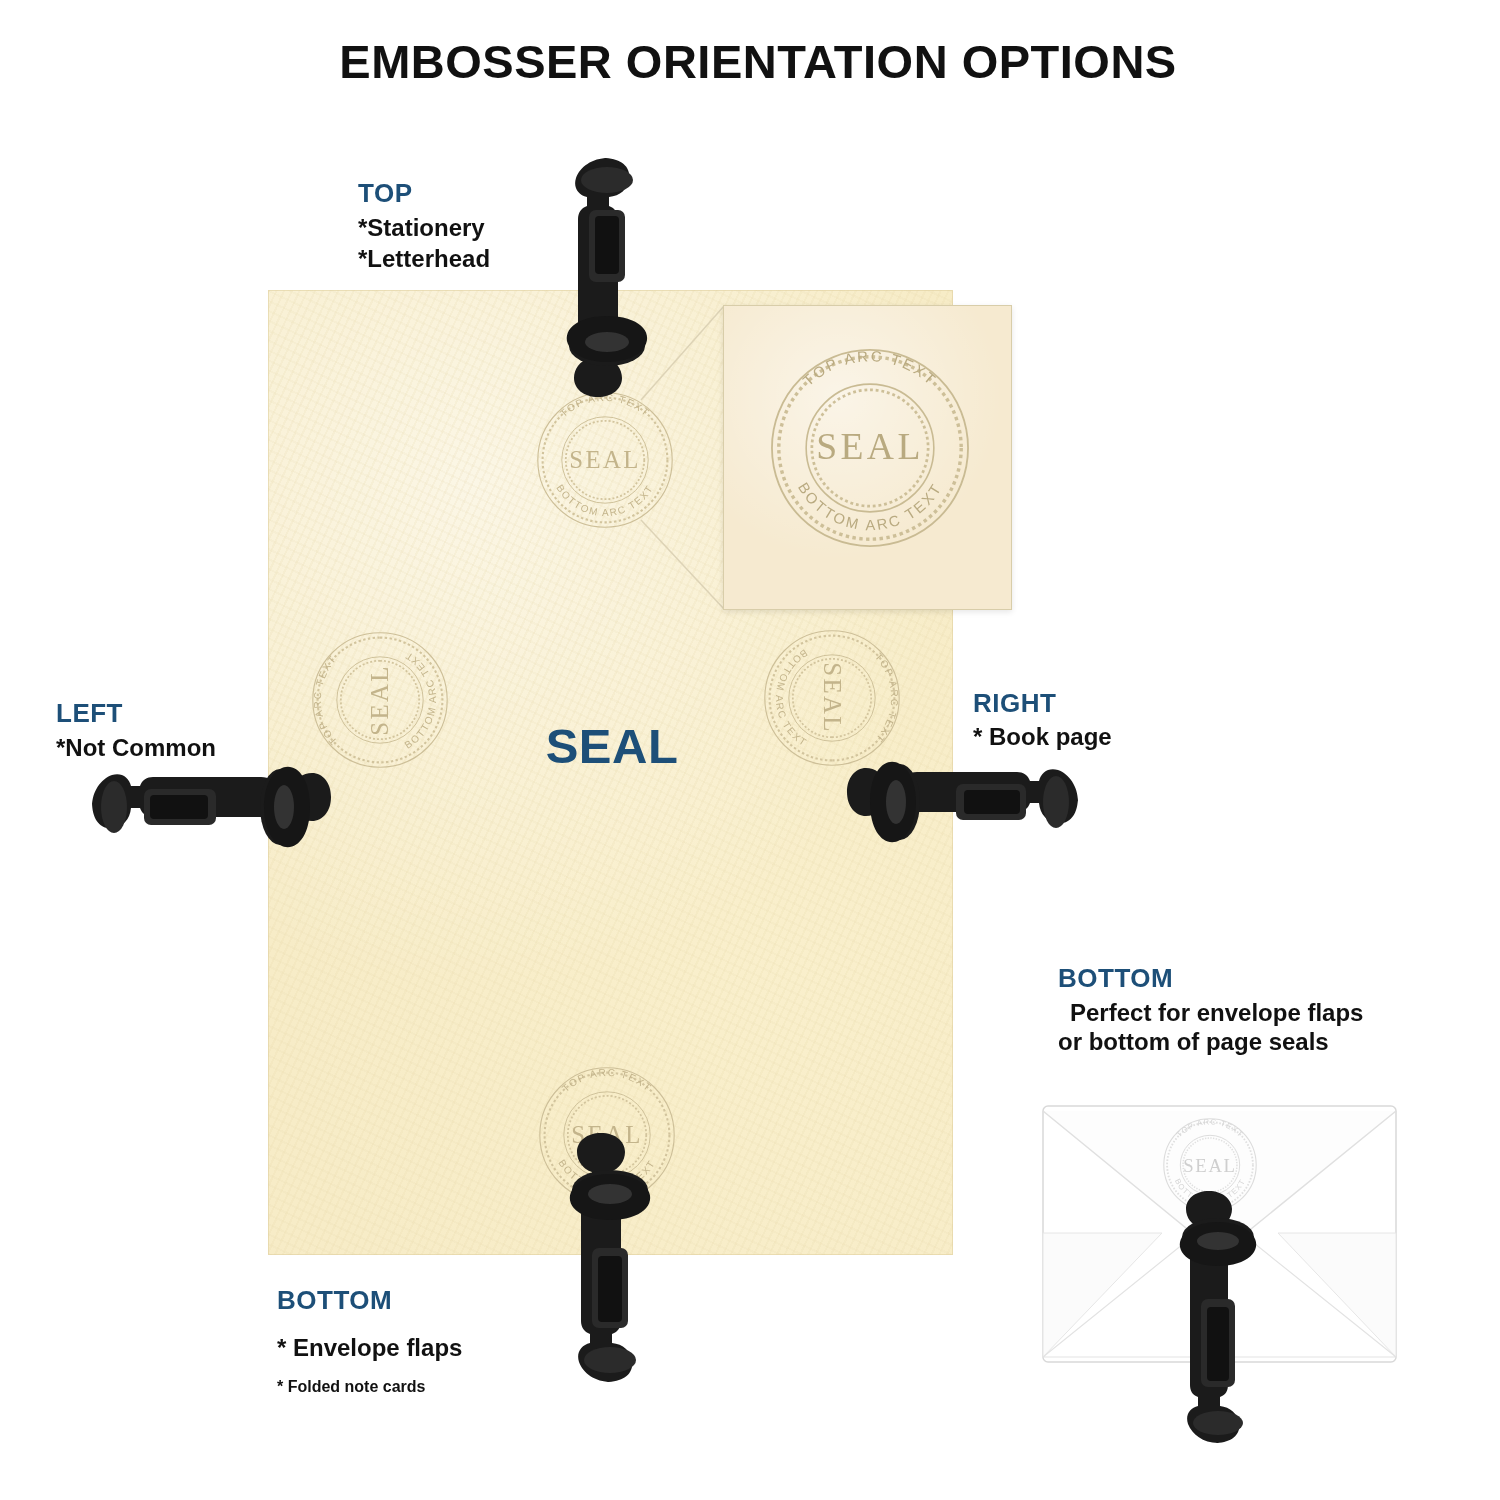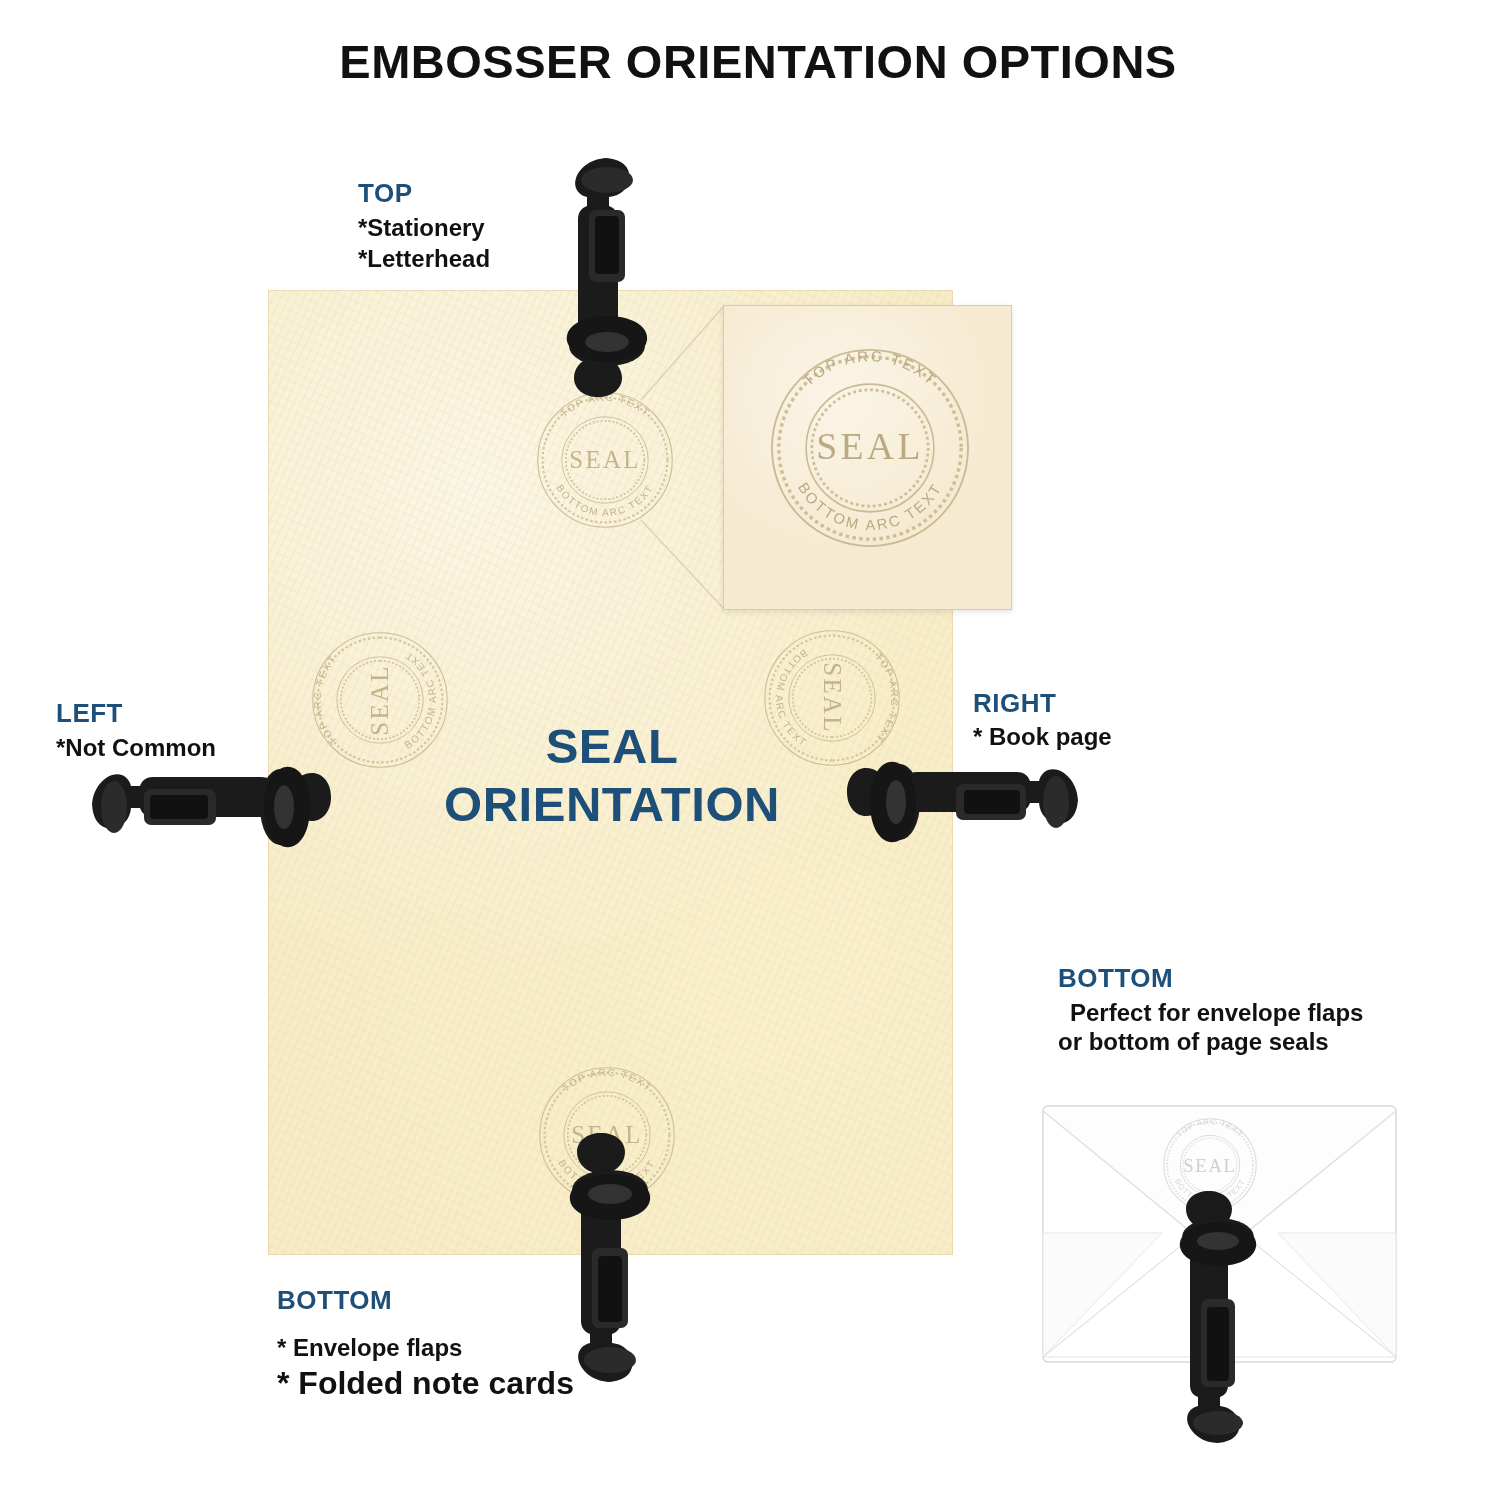--- a/index.html
+++ b/index.html
@@ -210,21 +210,20 @@
       </text>
       <text font-family="'Liberation Sans',sans-serif" font-size="12.5" fill="#c3b48b" letter-spacing="2">
         <textPath href="#arcB4" startOffset="50%" text-anchor="middle">BOTTOM ARC TEXT</textPath>
       </text>
       <text x="100" y="110" text-anchor="middle" font-family="'Liberation Serif',serif" font-size="31" letter-spacing="3" fill="#c3b48b">SEAL</text>
     </svg>
   </div>
 
   <div class="center-text">
     <div>SEAL</div>
-    <div>ORIENTATION</div>
   </div>
 
   <div class="tool" style="left:545px; top:150px;">
     <svg width="140" height="240" viewBox="0 0 140 240">
       <g fill="#1b1b1b">
         <path d="M63 8 c-16 0 -28 9 -32 20 c-3 9 2 17 11 19 l0 9 c-6 2 -9 7 -9 13 l0 108 c0 8 4 14 11 17 l0 14 c-9 3 -15 11 -15 20 c0 11 10 19 24 19 c14 0 24 -8 24 -19 c0 -9 -6 -17 -15 -20 l0 -14 c7 -3 11 -9 11 -17 l0 -108 c0 -6 -3 -11 -9 -13 l0 -9 c11 -1 19 -8 20 -18 c2 -13 -9 -21 -26 -21 z"></path>
         <ellipse cx="62" cy="196" rx="38" ry="20"></ellipse>
         <path d="M24 196 c-8 -14 6 -30 38 -30 c32 0 46 16 38 30 c-6 11 -22 16 -38 16 c-16 0 -32 -5 -38 -16z" fill="#161616"></path>
         <rect x="44" y="60" width="36" height="72" rx="7" fill="#2a2a2a"></rect>
         <rect x="50" y="66" width="24" height="58" rx="4" fill="#111"></rect>
@@ -288,21 +287,21 @@
   </div>
 
   <div class="label-block" style="left:973px; top:688px;">
     <div class="lbl-head" style="font-size:26px;">RIGHT</div>
     <div class="lbl-sub" style="font-size:24px; margin-top:4px;">* Book page</div>
   </div>
 
   <div class="label-block" style="left:277px; top:1285px;">
     <div class="lbl-head" style="font-size:26px;">BOTTOM</div>
     <div class="lbl-sub" style="font-size:24px; margin-top:18px;">* Envelope flaps</div>
-    <div class="lbl-sub" style="font-size:32px; margin-top:3px;">* Folded note cards</div>
+    <div class="lbl-sub" style="font-size:16px; margin-top:16px;">* Folded note cards</div>
   </div>
 
   <div class="label-block" style="left:1058px; top:963px;">
     <div class="lbl-head" style="font-size:26px;">BOTTOM</div>
     <div class="lbl-sub" style="font-size:24px; margin-top:5px;margin-left:12px;">Perfect for envelope flaps</div>
     <div class="lbl-sub" style="font-size:24px; margin-top:1px;">or bottom of page seals</div>
   </div>
 
   <div class="envelope">
     <svg width="355" height="258" viewBox="0 0 355 258">

